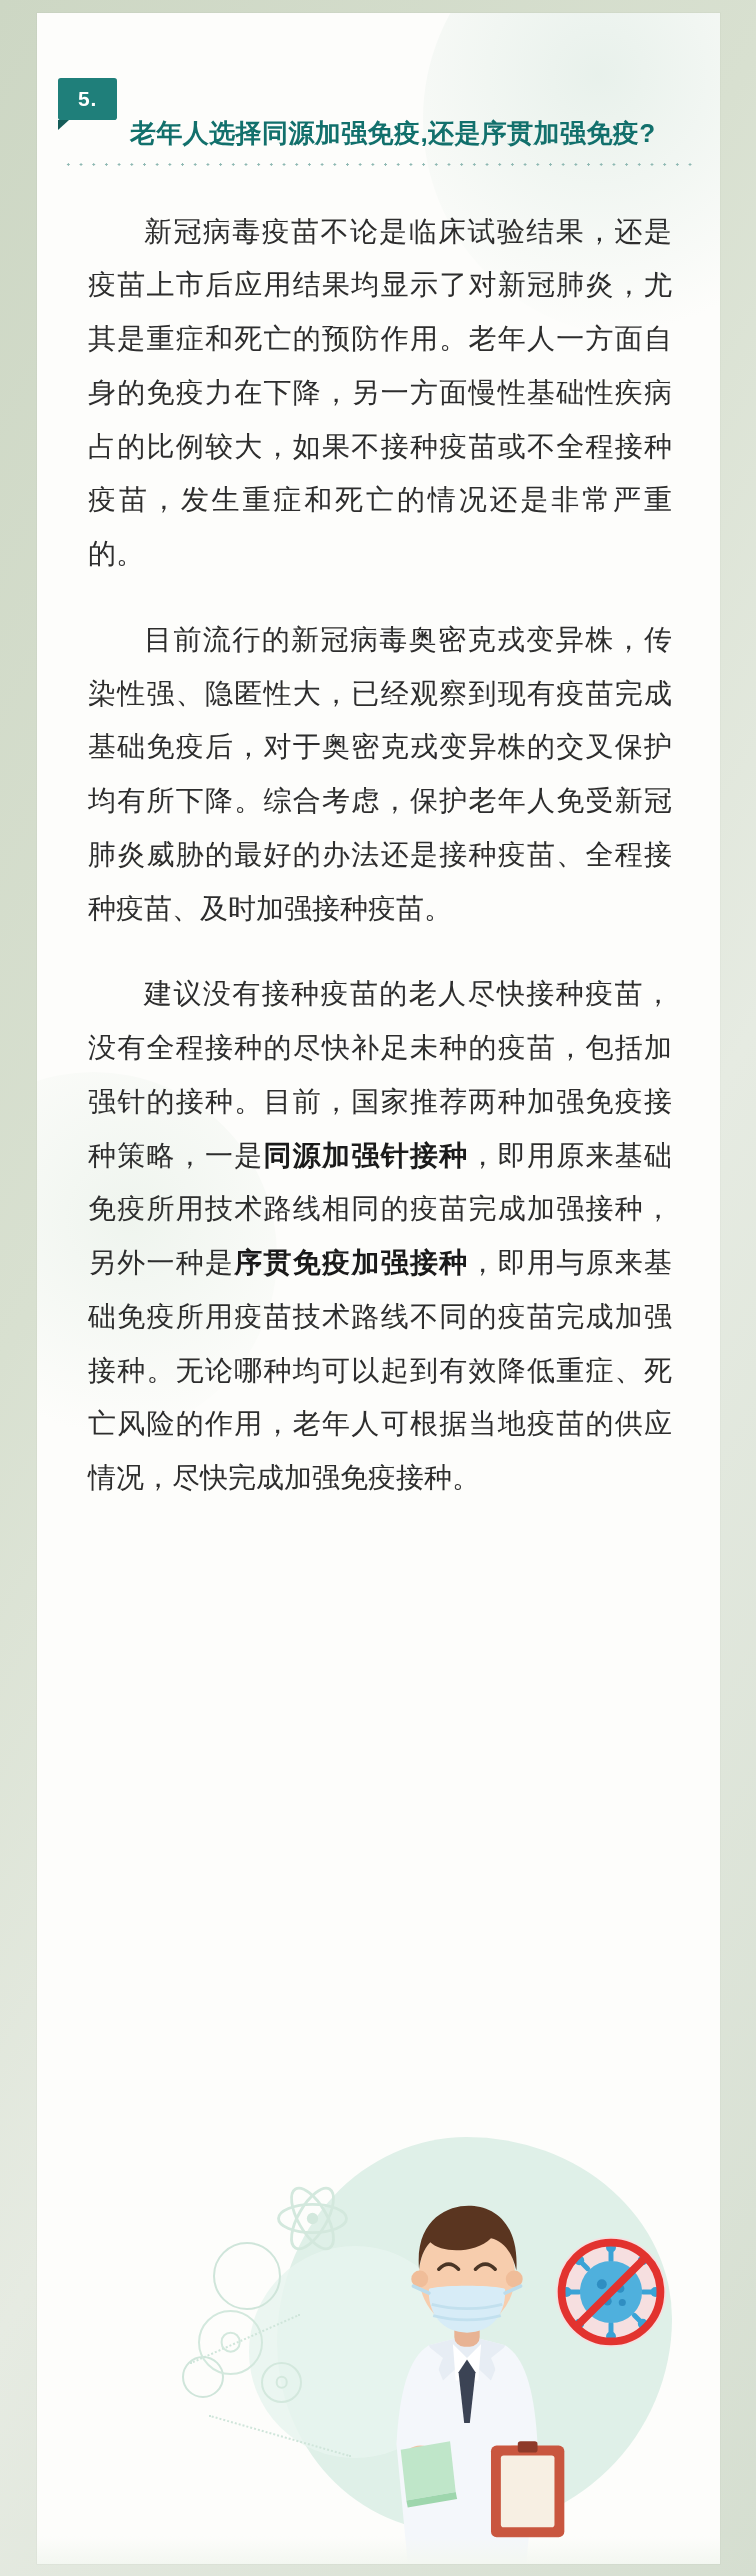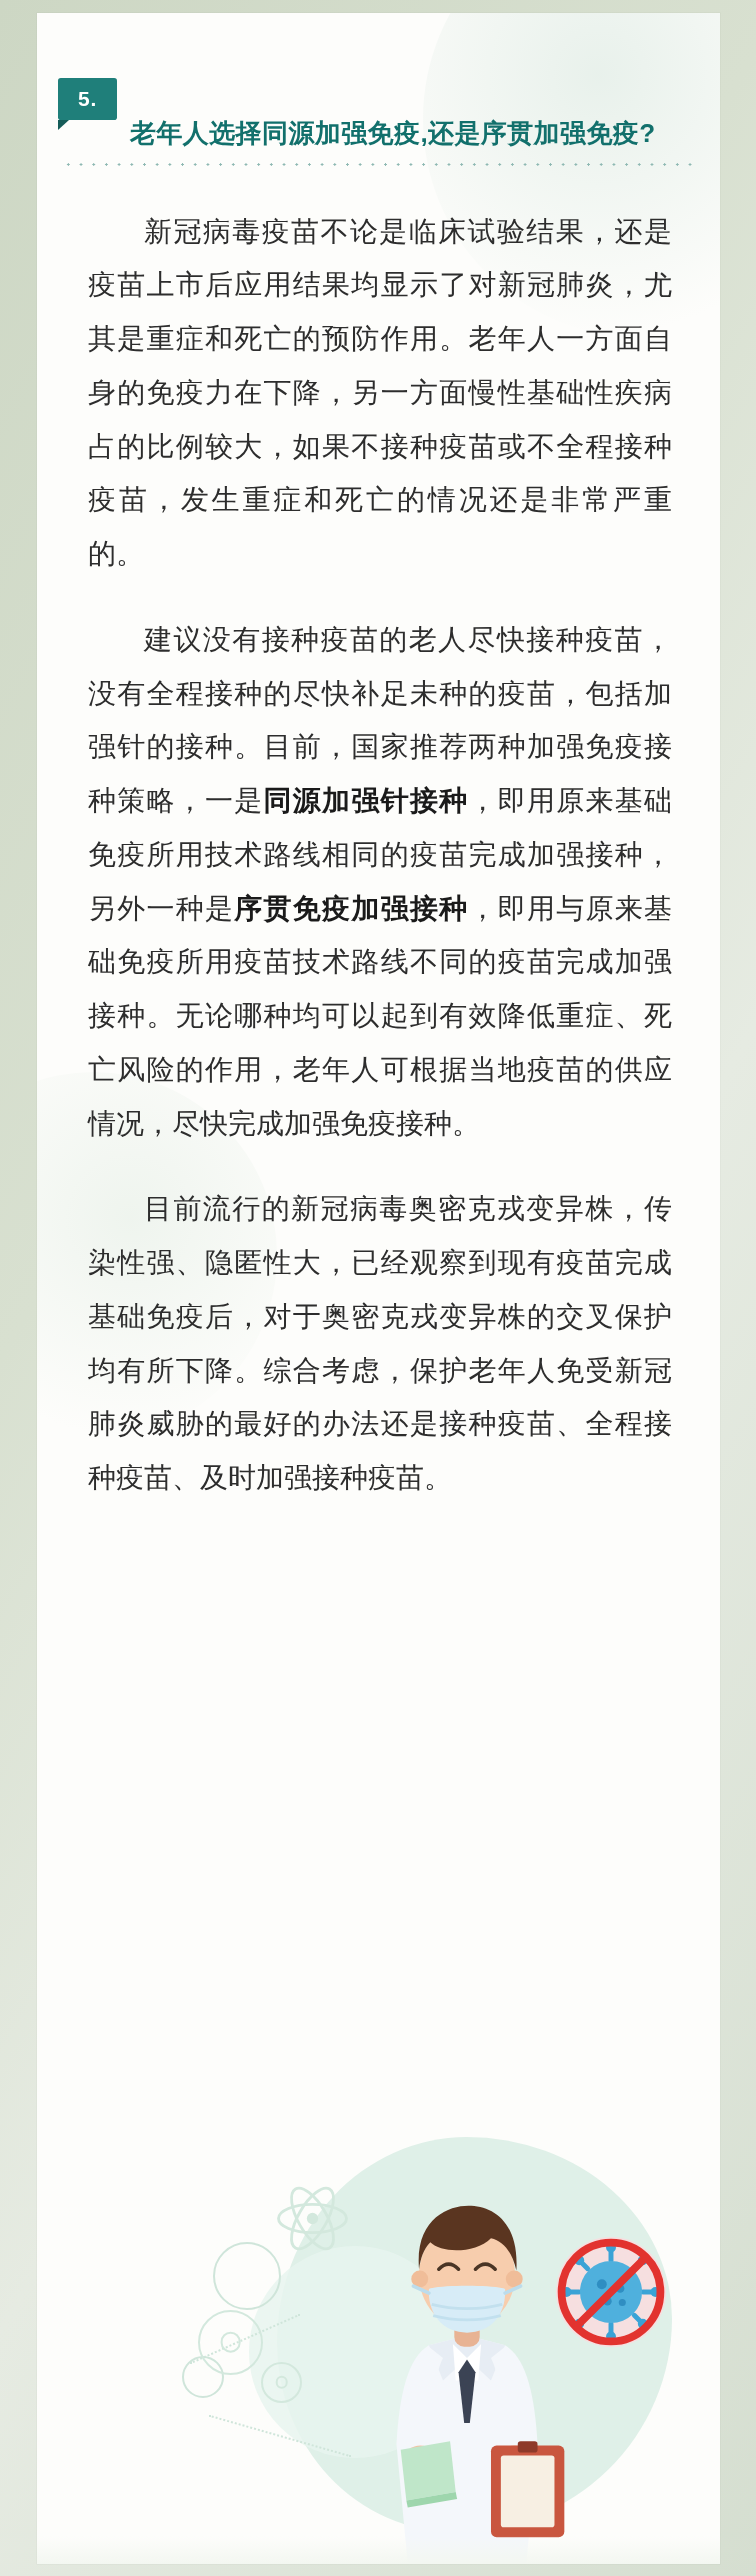--- a/index.html
+++ b/index.html
@@ -217,22 +217,22 @@
     <div class="blob blob-2"></div>
 
     <div class="header">
       <div class="num-badge">5.</div>
       <div class="head-title">老年人选择同源加强免疫,还是序贯加强免疫?</div>
       <div class="dot-rule"></div>
     </div>
 
     <div class="body-text">
       <p>新冠病毒疫苗不论是临床试验结果，还是疫苗上市后应用结果均显示了对新冠肺炎，尤其是重症和死亡的预防作用。老年人一方面自身的免疫力在下降，另一方面慢性基础性疾病占的比例较大，如果不接种疫苗或不全程接种疫苗，发生重症和死亡的情况还是非常严重的。</p>
+      <p>目前流行的新冠病毒奥密克戎变异株，传染性强、隐匿性大，已经观察到现有疫苗完成基础免疫后，对于奥密克戎变异株的交叉保护均有所下降。综合考虑，保护老年人免受新冠肺炎威胁的最好的办法还是接种疫苗、全程接种疫苗、及时加强接种疫苗。</p>
       <p><span>建议没有接种疫苗的老人尽快接种疫苗，没有全程接种的尽快补足未种的疫苗，包括加强针的接种。目前，国家推荐两种加强免疫接种策略，一是</span><span class="kw">同源加强针接种</span><span>，即用原来基础免疫所用技术路线相同的疫苗完成加强接种，另外一种是</span><span class="kw">序贯免疫加强接种</span><span>，即用与原来基础免疫所用疫苗技术路线不同的疫苗完成加强接种。无论哪种均可以起到有效降低重症、死亡风险的作用，老年人可根据当地疫苗的供应情况，尽快完成加强免疫接种。</span></p>
-      <p>目前流行的新冠病毒奥密克戎变异株，传染性强、隐匿性大，已经观察到现有疫苗完成基础免疫后，对于奥密克戎变异株的交叉保护均有所下降。综合考虑，保护老年人免受新冠肺炎威胁的最好的办法还是接种疫苗、全程接种疫苗、及时加强接种疫苗。</p>
     </div>
 
     <div class="illus">
       <div class="illus-blob"></div>
       <div class="illus-blob2"></div>
 
       <div class="ring" style="left:176px; bottom:254px; width:64px; height:64px;"></div>
       <div class="ring" style="left:145px; bottom:166px; width:38px; height:38px;"></div>
       <div class="dline" style="left:148px; bottom:224px; width:120px; transform:rotate(-24deg);"></div>
       <div class="dline" style="left:169px; bottom:127px; width:148px; transform:rotate(16deg);"></div>

